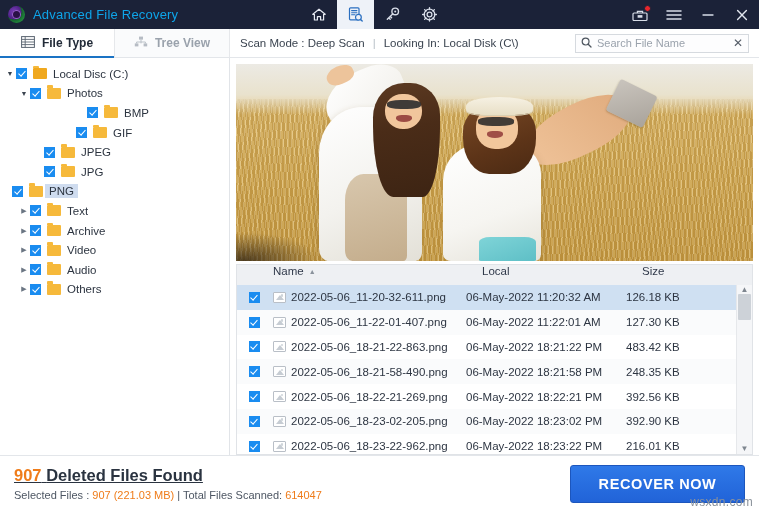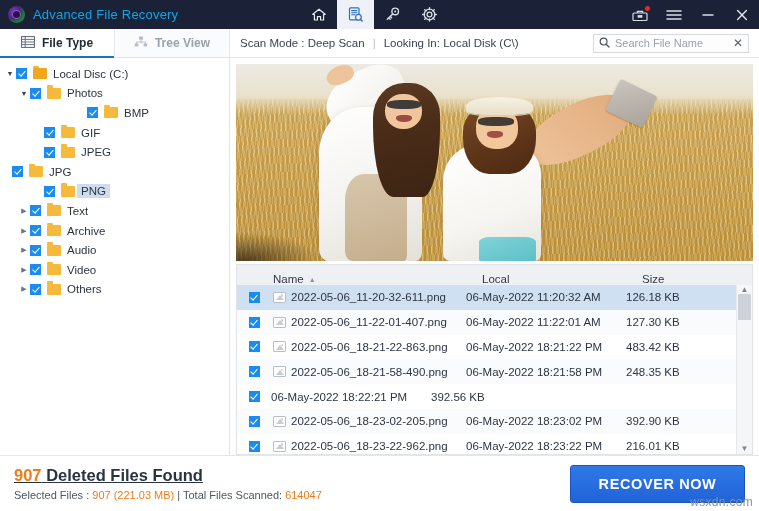--- a/index.html
+++ b/index.html
@@ -87,21 +87,21 @@
   .scanbar {
     flex: 1 1 auto; display: flex; align-items: center;
     padding: 0 10px 0 10px; gap: 0;
     font-size: 11.5px; color: #3b4450;
     background: #ffffff;
   }
   .scan-txt { white-space: nowrap; }
   .scan-sep { margin: 0 8px; color: #b9c0c8; }
   .search-wrap { margin-left: auto; }
   .searchbox {
-    width: 156px; height: 19px;
+    width: 174px; height: 19px;
     border: 1px solid #d6dadf; background: #fdfdfe;
     display: flex; align-items: center; gap: 5px; padding: 0 5px;
   }
   .searchbox input {
     border: none; outline: none; background: transparent;
     font-size: 11px; font-family: "Liberation Sans", sans-serif;
     color: #4a5260; flex: 1 1 auto; min-width: 0;
   }
   .searchbox input::placeholder { color: #9aa2ac; }
   .sx { color: #555d68; font-size: 12px; cursor: pointer; line-height: 1; }
@@ -278,21 +278,21 @@
   .dark-corner {
     position: absolute; left: 0; bottom: 0; width: 16%; height: 14%;
     background: radial-gradient(ellipse at 10% 100%, rgba(40,30,18,.75) 0%, rgba(60,45,25,0) 72%);
   }
 
   
   .tablewrap { flex: 1 1 auto; display: flex; flex-direction: column; min-height: 0; padding: 3px 6px 0 6px; }
   .thead {
     height: 21px; flex: 0 0 21px;
     background: #eef0f3; border: 1px solid #e0e3e7; border-bottom: none;
-    display: flex; align-items: flex-end;
+    display: flex; align-items: flex-start;
     font-size: 11.5px; color: #30394a;
   }
   .col-chk { width: 34px; flex: 0 0 34px; }
   .col-name { flex: 1 1 auto; display: flex; align-items: center; gap: 5px; padding-left: 2px; }
   .col-date { width: 160px; flex: 0 0 160px; }
   .col-size { width: 110px; flex: 0 0 110px; }
   .sort-arrow { font-size: 7px; color: #8a929c; }
 
   .tbody {
     flex: 1 1 auto; min-height: 0;
@@ -495,39 +495,39 @@
             <span class="chk"></span>
             <span class="folder"></span>
             <span class="node-label">Photos</span>
           </div>
           <div class="node" style="padding-left: 32px; margin-left: 43px;">
             <span class="arrow"></span>
             <span class="chk"></span>
             <span class="folder"></span>
             <span class="node-label">BMP</span>
           </div>
+          <div class="node" style="padding-left: 32px; margin-left: 32px;">
+            <span class="arrow"></span>
+            <span class="chk"></span>
+            <span class="folder"></span>
+            <span class="node-label">GIF</span>
+          </div>
           <div class="node" style="padding-left: 32px;">
             <span class="arrow"></span>
             <span class="chk"></span>
             <span class="folder"></span>
-            <span class="node-label">GIF</span>
+            <span class="node-label">JPEG</span>
           </div>
           <div class="node" style="padding-left: 32px;">
             <span class="arrow"></span>
             <span class="chk"></span>
             <span class="folder"></span>
-            <span class="node-label">JPEG</span>
-          </div>
-          <div class="node" style="">
-            <span class="arrow"></span>
-            <span class="chk"></span>
-            <span class="folder"></span>
             <span class="node-label">JPG</span>
           </div>
-          <div class="node selected" style="padding-left: 32px;">
+          <div class="node selected" style="">
             <span class="arrow"></span>
             <span class="chk"></span>
             <span class="folder"></span>
             <span class="node-label">PNG</span>
           </div>
           <div class="node" style="padding-left: 18px;">
             <span class="arrow">▶</span>
             <span class="chk"></span>
             <span class="folder"></span>
             <span class="node-label">Text</span>
@@ -535,27 +535,27 @@
           <div class="node" style="padding-left: 18px;">
             <span class="arrow">▶</span>
             <span class="chk"></span>
             <span class="folder"></span>
             <span class="node-label">Archive</span>
           </div>
           <div class="node" style="padding-left: 18px;">
             <span class="arrow">▶</span>
             <span class="chk"></span>
             <span class="folder"></span>
-            <span class="node-label">Audio</span>
+            <span class="node-label">Video</span>
           </div>
           <div class="node" style="padding-left: 18px;">
             <span class="arrow">▶</span>
             <span class="chk"></span>
             <span class="folder"></span>
-            <span class="node-label">Video</span>
+            <span class="node-label">Audio</span>
           </div>
           <div class="node" style="padding-left: 18px; align-items: center;">
             <span class="arrow">▶</span>
             <span class="chk"></span>
             <span class="folder"></span>
             <span class="node-label">Others</span>
           </div>
         </div>
     </div>
 
@@ -647,20 +647,24 @@
                 <div class="col-name">
                   <span class="fico"></span>
                   <span class="fname">2022-05-06_18-21-58-490.png</span>
                 </div>
                 <div class="col-date">06-May-2022 18:21:58 PM</div>
                 <div class="col-size">248.35 KB</div>
               </div>
               <div class="row">
                 <div class="col-chk">
                   <span class="chk" style="margin-right: 0px;"></span>
+                </div>
+                <div class="col-name">
+                  <span class="fico"></span>
+                  <span class="fname">2022-05-06_18-22-21-269.png</span>
                 </div>
                 <div class="col-date">06-May-2022 18:22:21 PM</div>
                 <div class="col-size">392.56 KB</div>
               </div>
               <div class="row">
                 <div class="col-chk">
                   <span class="chk" style="margin-right: 0px;"></span>
                 </div>
                 <div class="col-name">
                   <span class="fico"></span>

